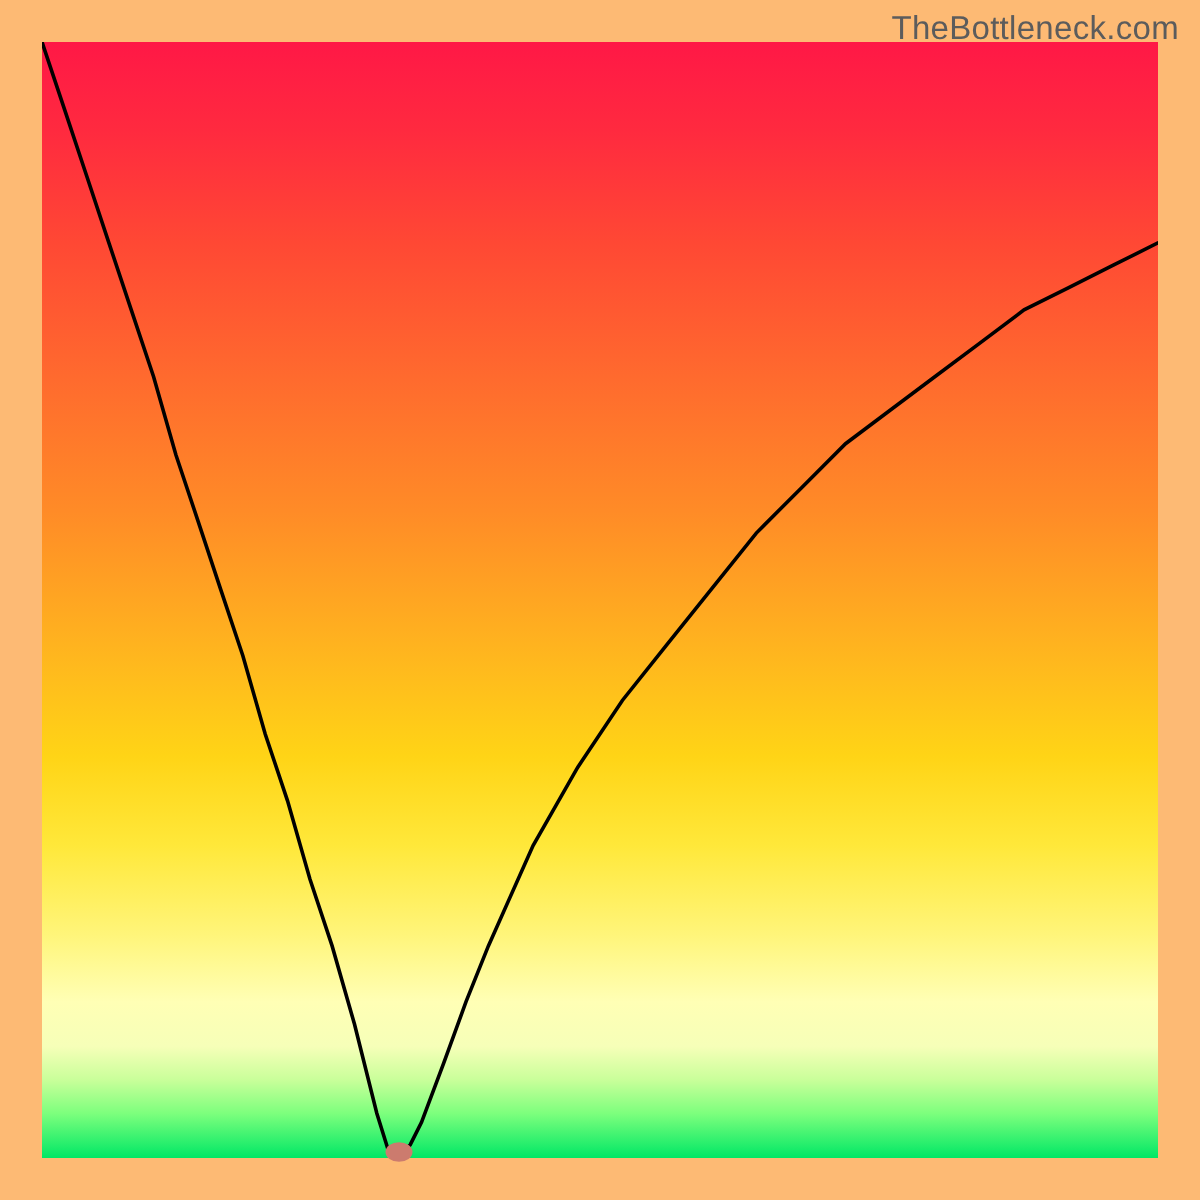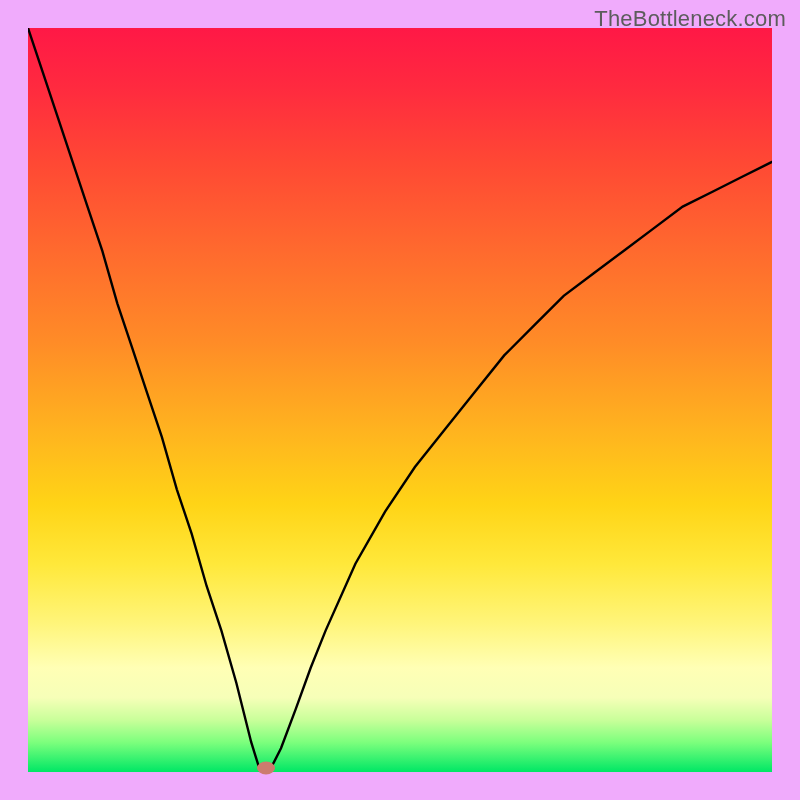--- a/index.html
+++ b/index.html
@@ -7,21 +7,21 @@
     padding: 0;
     width: 800px;
     height: 800px;
     background: #000;
     font-family: Arial, Helvetica, sans-serif;
     overflow: hidden;
   }
   .outer {
     width: 800px;
     height: 800px;
-    background: #f0abfc;
+    background: #fdba74;
     position: relative;
   }
   .watermark {
     position: absolute;
     top: 6px;
     right: 14px;
     color: #5c5c5c;
     font-size: 22px;
     font-weight: 500;
     letter-spacing: 0.2px;

